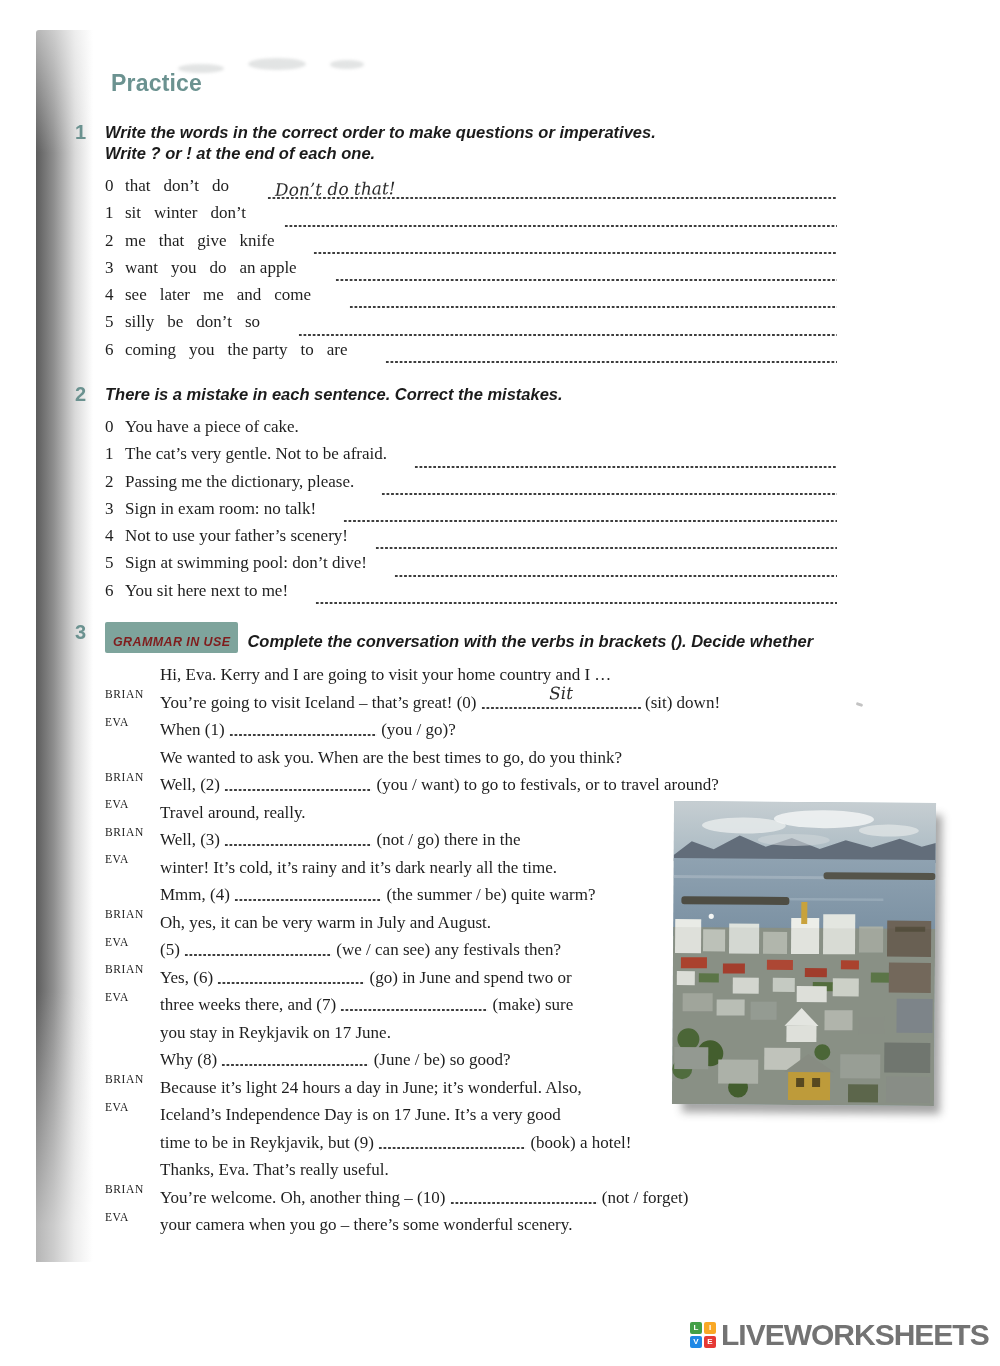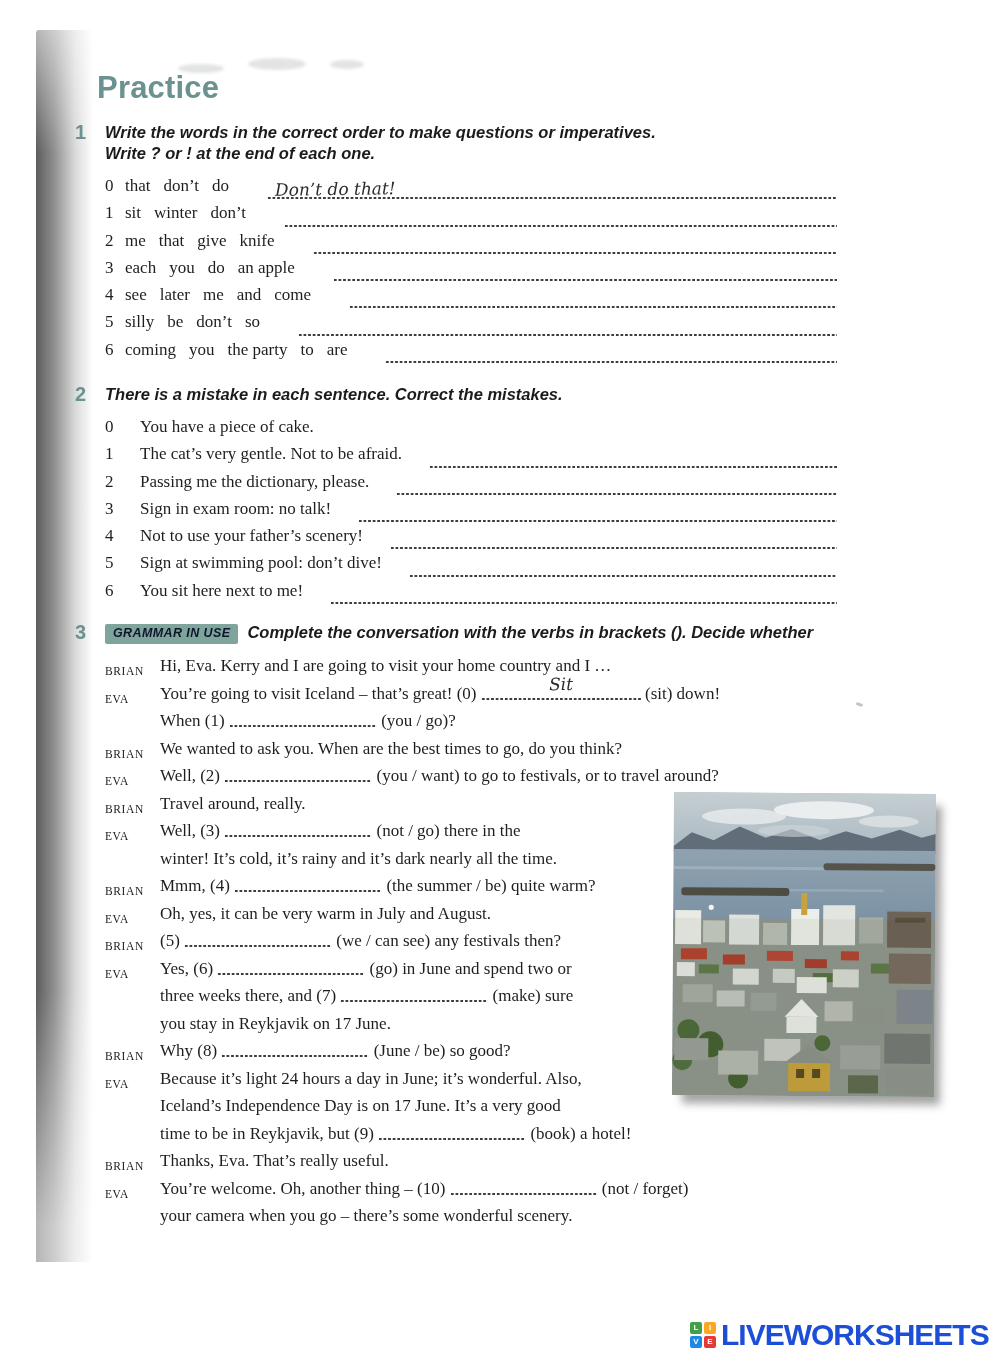--- a/index.html
+++ b/index.html
@@ -13,69 +13,69 @@
     position:absolute; left:36px; top:30px; width:60px; height:1232px;
     background:
       linear-gradient(to bottom, rgba(255,255,255,.55) 0%, rgba(255,255,255,0) 10%, rgba(255,255,255,0) 78%, rgba(255,255,255,.55) 97%),
       linear-gradient(to right, #5c5c5c 0%, #8f8f8f 30%, #d9d9d9 65%, #ffffff 95%);
     border-radius:3px 0 0 0;
   }
   .smudge { position:absolute; background:#9aa0a0; opacity:.28; filter:blur(1.5px); border-radius:50%; }
   .tickmark { position:absolute; width:7px; height:3px; background:#7a7a7a; opacity:.45; border-radius:2px; }
 
   .title {
-    position:absolute; left:97px; top:70px;
+    position:absolute; left:111px; top:70px;
     font-family:"Liberation Sans", sans-serif; font-weight:700;
-    font-size:31px; color:#6b9290; letter-spacing:.2px;
+    font-size:23px; color:#6b9290; letter-spacing:.2px;
   }
 
   .ex { position:absolute; left:75px; }
   #ex1 { top:122px; width:762px; }
   #ex2 { top:384px; width:762px; }
   #ex3 { top:622px; width:860px; }
 
   .ex-head { display:flex; }
   .ex-num {
     width:30px; flex:0 0 30px; font-family:"Liberation Sans", sans-serif;
     font-weight:700; font-size:20px; color:#6b9290; line-height:21px;
   }
   .ex-instr { flex:1;font-style:italic; }
   .instr-line {
     font-family:"Liberation Sans", sans-serif; font-weight:700;
     font-size:16.5px; line-height:21px; color:#1b1b1b;
   }
   .badge {
-    display:inline-block; background:#7ea49c; color:#0f172a;
+    display:inline-block; background:#7ea49c; color:#7f1d1d;
     font-family:"Liberation Sans", sans-serif; font-weight:700;
     font-size:12.5px; letter-spacing:.4px; line-height:17px;
-    padding:1px 8px 2px 8px; border-radius:2px; margin-right:9px;
+    padding:12px 8px 2px 8px; border-radius:2px; margin-right:9px;
     vertical-align:1px;
   }
 
   .items { margin:12px 0 0 30px; }
   .item { display:flex; align-items:baseline; height:27.3px; font-size:17px; }
   .it-num { flex:0 0 20px; }
   .it-words .w { margin-right:13px; }
-  .it-text { margin-right:2px;margin-left:15px; }
+  .it-text { margin-right:2px; }
   .leader {
     flex:1; align-self:flex-end; height:20px; margin:0 0 3px 25px; position:relative;
     background-image:radial-gradient(circle, #3d3d3d 1.05px, rgba(0,0,0,0) 1.35px);
     background-size:4.6px 4px; background-repeat:repeat-x; background-position:0 bottom;
   }
   .hand {
     position:absolute; left:8px; bottom:1px; white-space:nowrap;
     font-family:"DejaVu Serif", serif; font-style:italic; font-size:17px;
     color:#2c2c2c; transform:rotate(-.8deg);
   }
 
   
   .dialogue { margin:8px 0 0 30px; font-size:17px; }
   .dlg { position:relative; padding-left:55px; line-height:27.5px; }
   .spk {
-    position:absolute; left:0; top:6px; font-size:11.5px; letter-spacing:.6px; color:#222;
+    position:absolute; left:0; top:20px; font-size:11.5px; letter-spacing:.6px; color:#222;
   }
   .blank {
     display:inline-block; width:148px; height:16px; vertical-align:-2px; position:relative;
     background-image:radial-gradient(circle, #3d3d3d 1.05px, rgba(0,0,0,0) 1.35px);
     background-size:4.6px 4px; background-repeat:repeat-x; background-position:0 bottom;
   }
   .blank .hand { left:50%; transform:translateX(-50%) rotate(-1deg); bottom:2px; }
 
   .photo {
     float:right; width:262px; height:303px; margin:3px 0 14px 14px;
@@ -89,21 +89,21 @@
   .lw-logo {
     display:grid; grid-template-columns:12px 12px; grid-template-rows:12px 12px;
     gap:2px; margin-right:5px;
   }
   .lw-sq {
     display:flex; align-items:center; justify-content:center; border-radius:2px;
     color:#fff; font-family:"Liberation Sans", sans-serif; font-weight:700; font-size:8px; line-height:8px;
   }
   .lw-text {
     font-family:"Liberation Sans", sans-serif; font-weight:700; font-size:30px;
-    color:#1d4ed8; letter-spacing:-1px;
+    color:#737373; letter-spacing:-1px;
   }
 </style>
 </head>
 <body>
 
 <div class="page">
 
   <div class="spine"></div>
   <div class="smudge" style="left:178px; top:64px; width:46px; height:9px;"></div>
   <div class="smudge" style="left:248px; top:58px; width:58px; height:12px;"></div>
@@ -133,21 +133,21 @@
           <span class="it-words"><span class="w">sit</span><span class="w">winter</span><span class="w">don’t</span></span>
           <span class="leader"></span>
         </div>
         <div class="item">
           <span class="it-num">2</span>
           <span class="it-words"><span class="w">me</span><span class="w">that</span><span class="w">give</span><span class="w">knife</span></span>
           <span class="leader"></span>
         </div>
         <div class="item">
           <span class="it-num">3</span>
-          <span class="it-words"><span class="w">each</span><span class="w">you</span><span class="w">do</span><span class="w">an apple</span></span>
+          <span class="it-words"><span class="w">want</span><span class="w">you</span><span class="w">do</span><span class="w">an apple</span></span>
           <span class="leader"></span>
         </div>
         <div class="item">
           <span class="it-num">4</span>
           <span class="it-words"><span class="w">see</span><span class="w">later</span><span class="w">me</span><span class="w">and</span><span class="w">come</span></span>
           <span class="leader"></span>
         </div>
         <div class="item">
           <span class="it-num">5</span>
           <span class="it-words"><span class="w">silly</span><span class="w">be</span><span class="w">don’t</span><span class="w">so</span></span>

